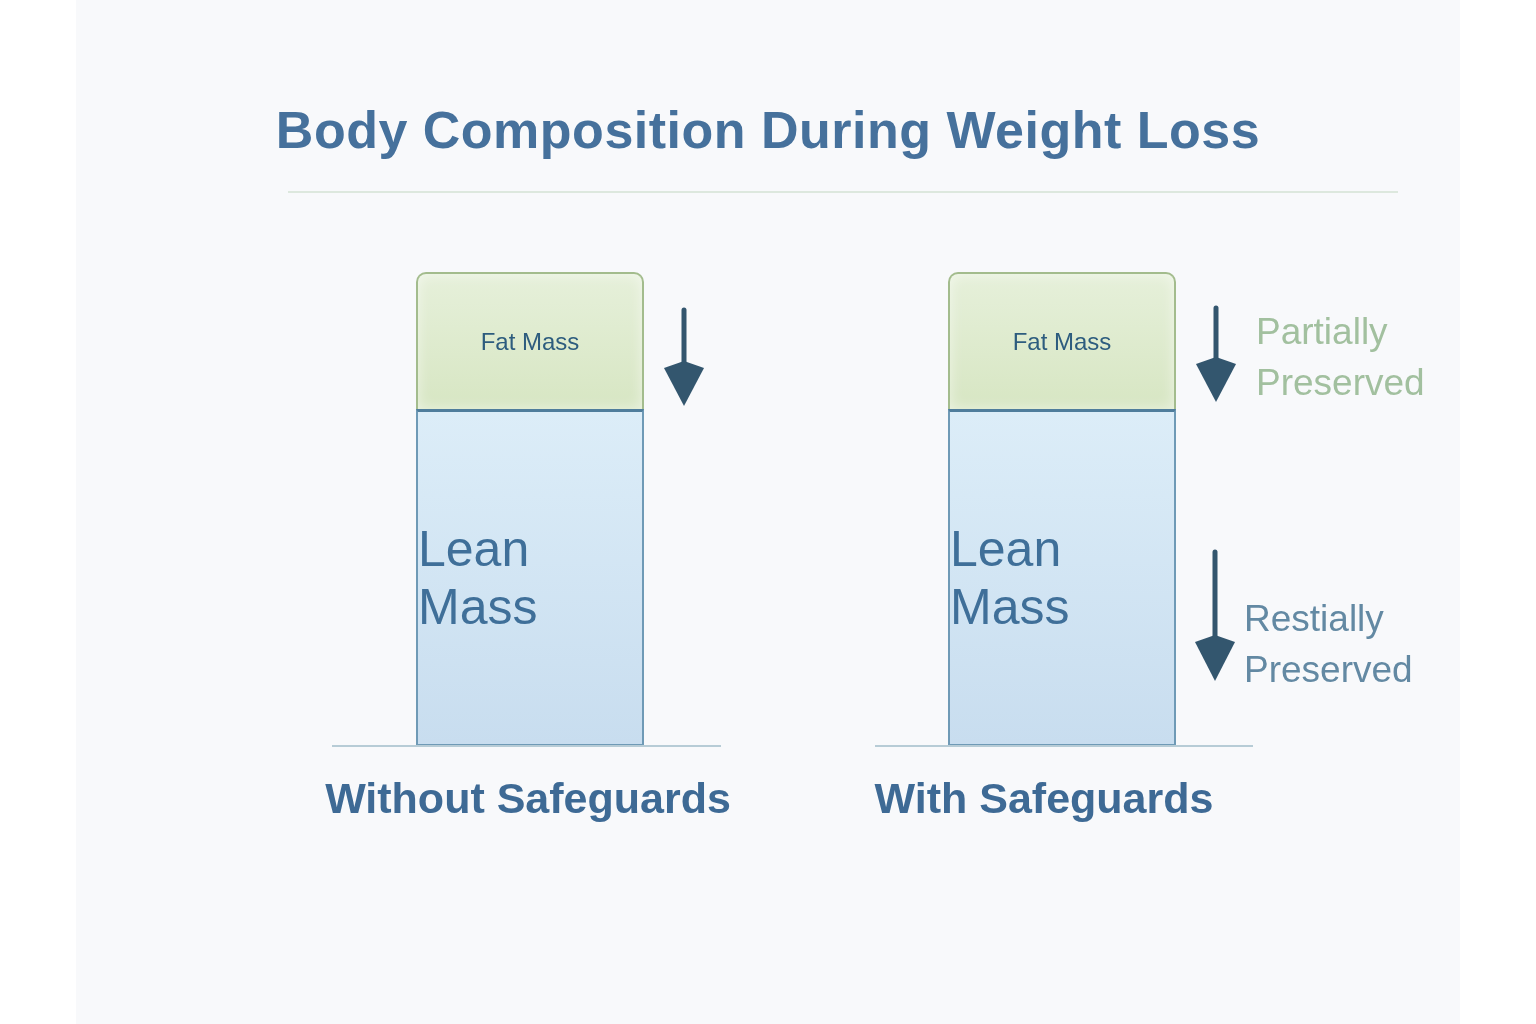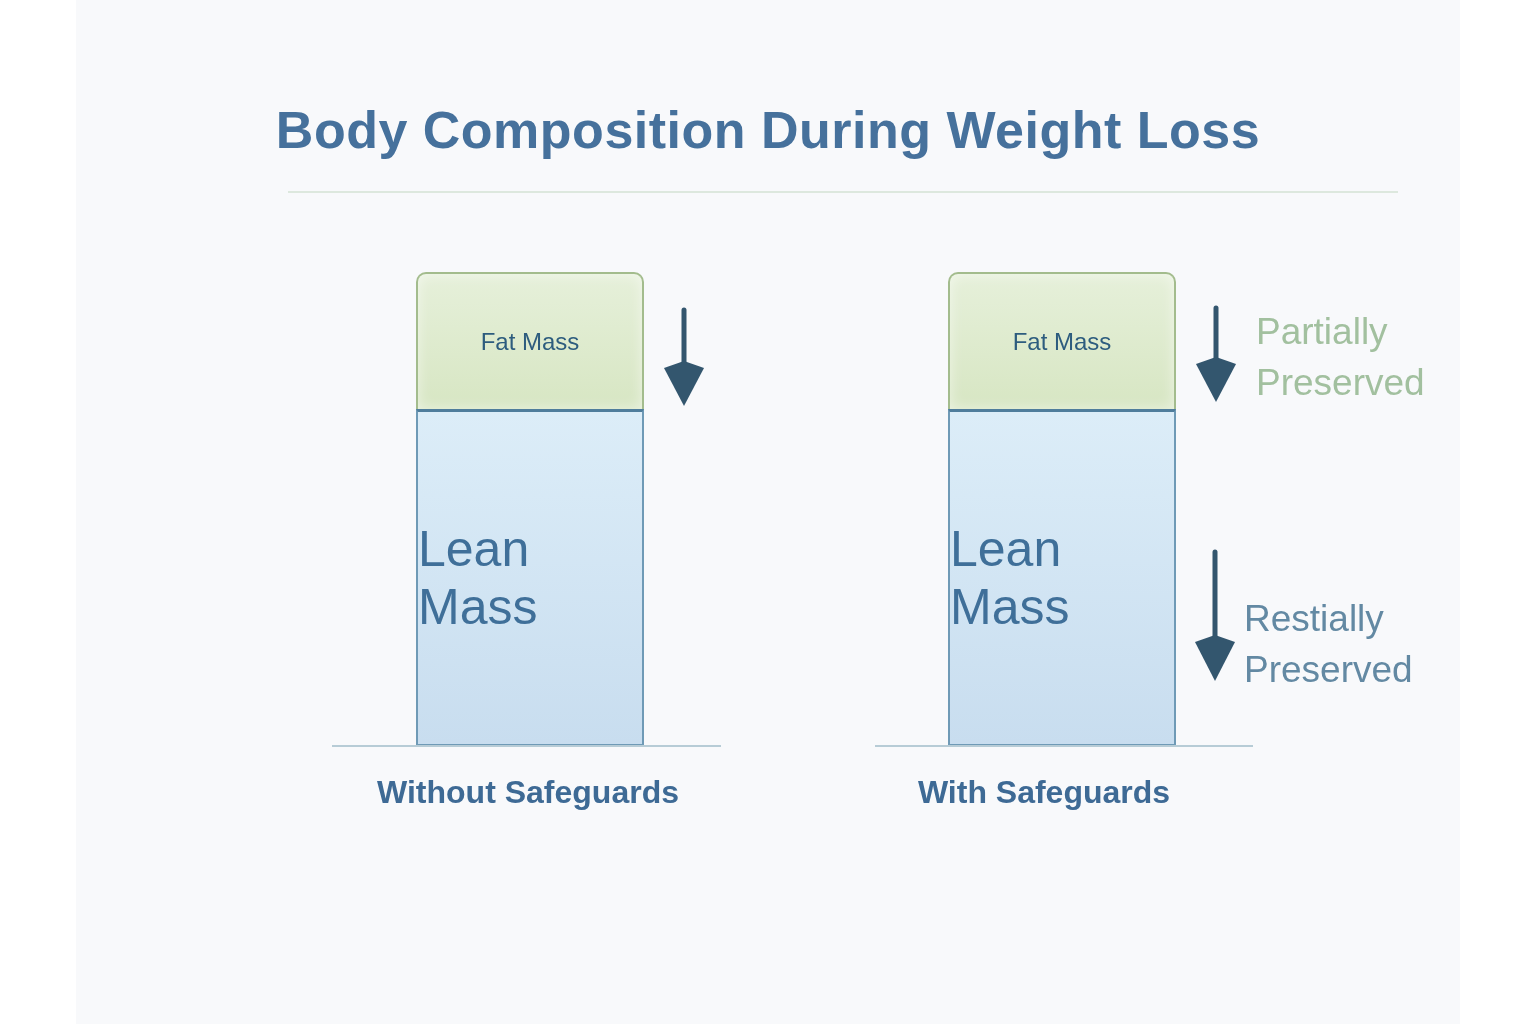--- a/index.html
+++ b/index.html
@@ -65,21 +65,21 @@
     background: var(--baseline, #b7ccd6);
   }
   .baseline-left  { left: 256px; width: 389px; }
   .baseline-right { left: 799px; width: 378px; }
 
   .caption {
     position: absolute;
     top: 774px;
     width: 420px;
     text-align: center;
-    font-size: 32px;
+    font-size: 43px;
     font-weight: bold;
     color: var(--caption-text, #3e6a95);
   }
   .caption-left  { left: 242px; }
   .caption-right { left: 758px; }
 
   .arrow { position: absolute; }
   .arrow line    { stroke: var(--arrow, #33566e); stroke-width: 5; stroke-linecap: round; }
   .arrow polygon { fill:   var(--arrow, #33566e); }
   .arrow-left-fat   { left: 586px;  top: 306px; }

